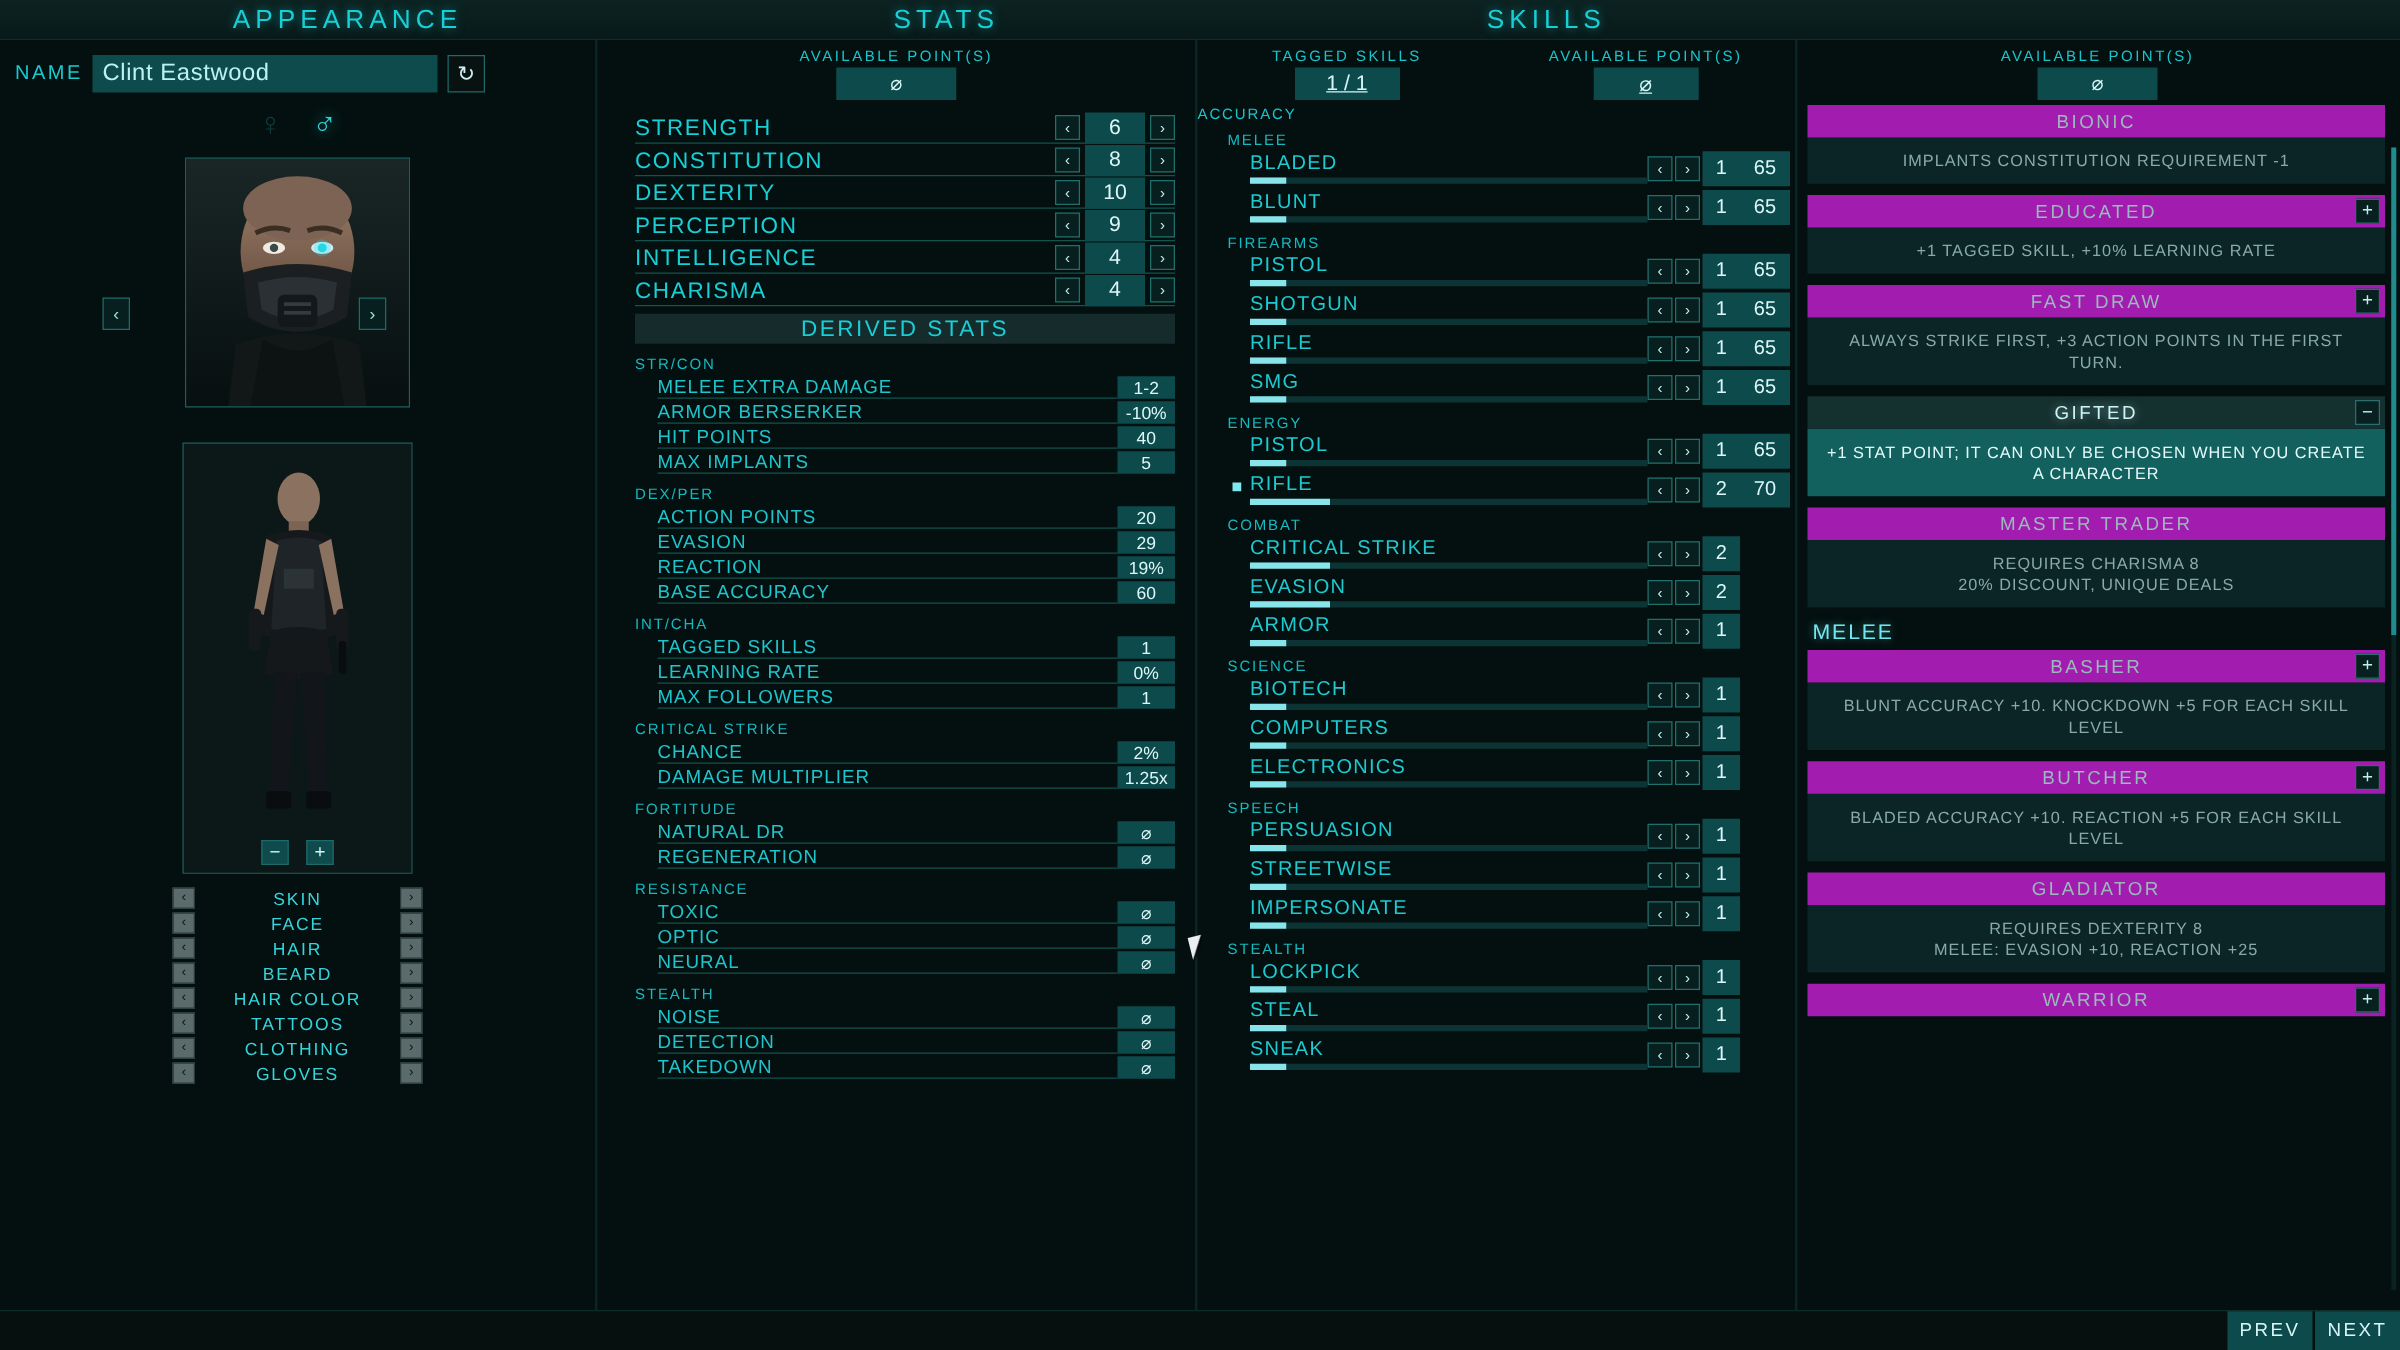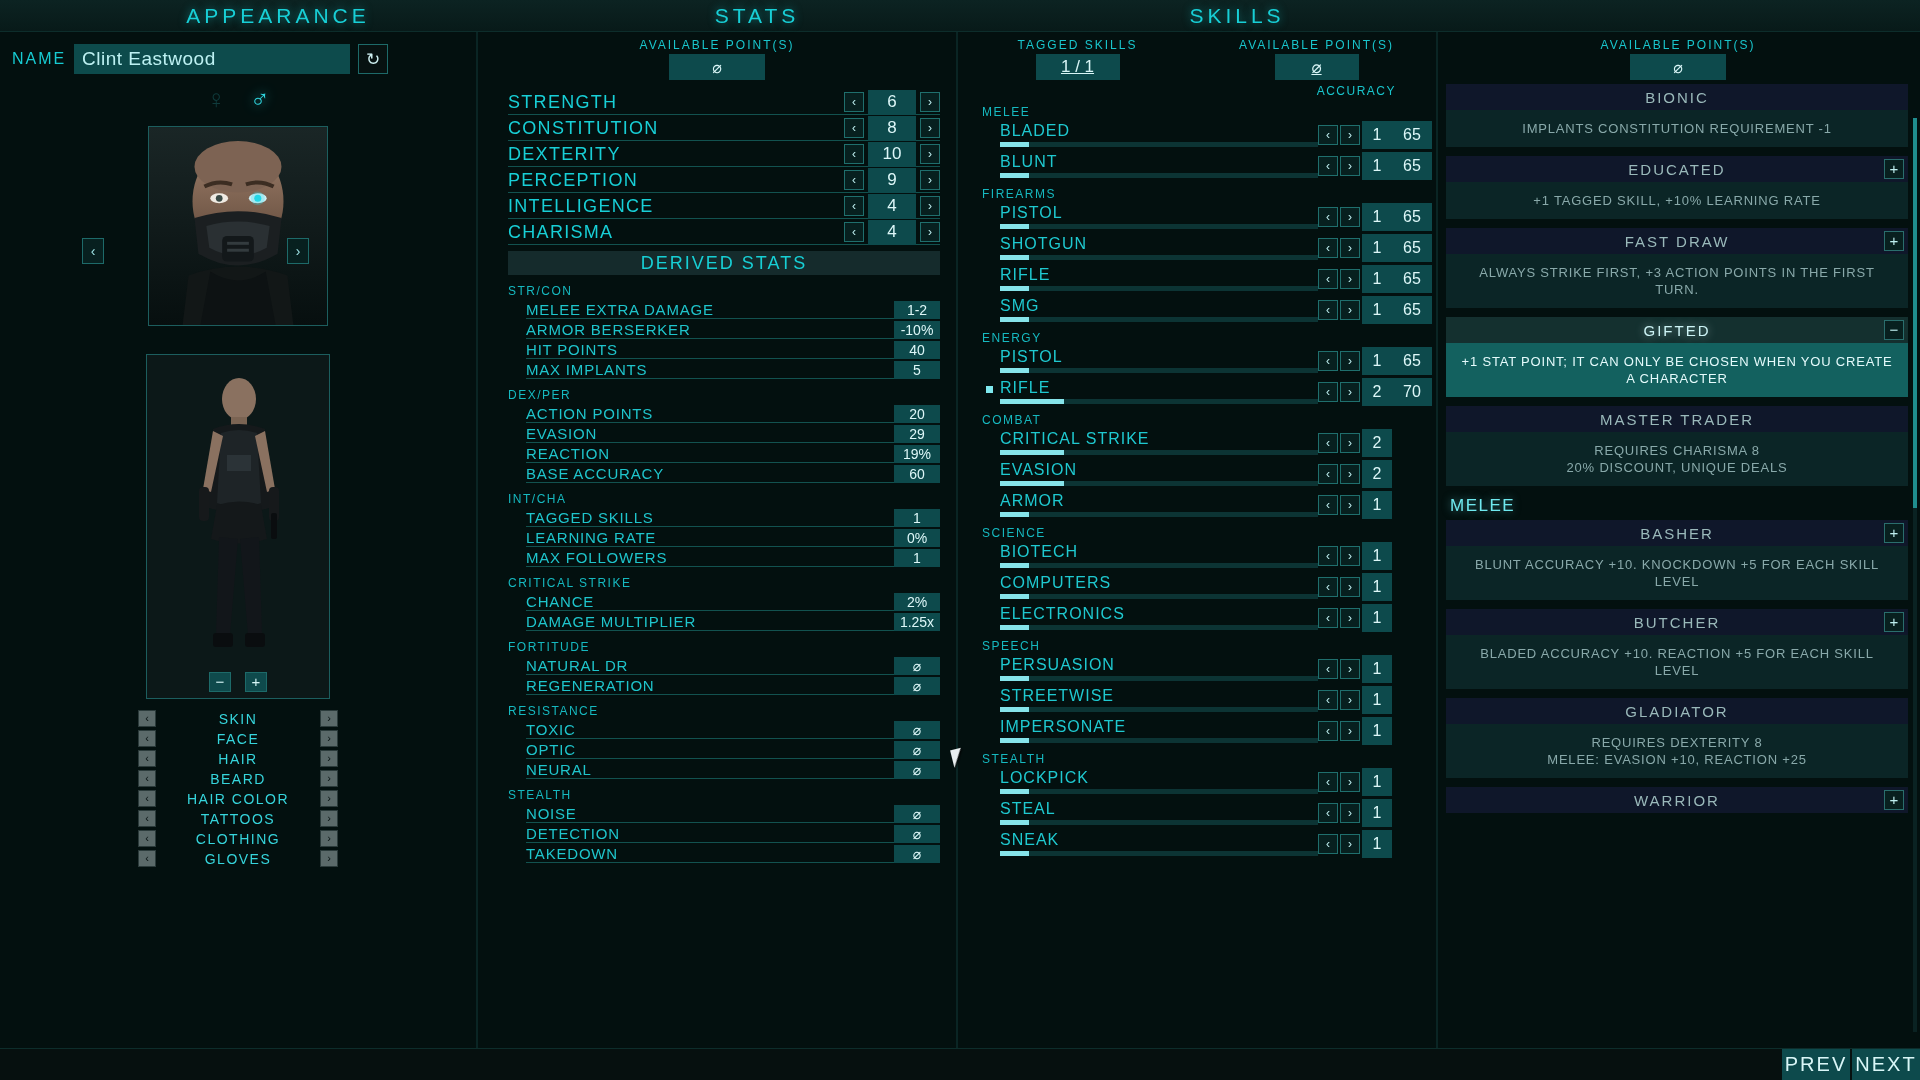--- a/index.html
+++ b/index.html
@@ -181,21 +181,21 @@
   
   .skills-head { display: flex; padding-top: 6px; }
   .sh-col { flex: 1; text-align: center; }
   .sh-title { color: #19c5cc; font-size: 12px; letter-spacing: 2px; }
   .sh-box {
     margin: 2px auto 0; width: 84px; height: 26px;
     background: #0d4a4c; color: #d9f6f7; font-size: 17px;
     display: flex; align-items: center; justify-content: center; text-decoration: underline;
   }
   .acc-label {
-    text-align: right; color: #19c5cc; font-size: 12px; letter-spacing: 1.5px;
+    text-align: left; color: #19c5cc; font-size: 12px; letter-spacing: 1.5px;
     padding-right: 40px; margin-top: 4px;
   }
   .skill-grp { color: #16b9c0; font-size: 12px; letter-spacing: 1.5px; margin: 7px 0 2px 24px; }
   .skill-row { display: flex; align-items: center; margin: 0 4px 3px 24px; height: 28px; }
   .sk-left { flex: 1; position: relative; padding-left: 18px; }
   .sk-bullet {
     position: absolute; left: 4px; top: 6px;
     width: 7px; height: 7px; background: #7fe8ee;
   }
   .sk-name { color: #1fc9d0; font-size: 16px; letter-spacing: 1px; display: block; line-height: 16px; }
@@ -218,21 +218,21 @@
     margin-top: 4px; height: 948px; overflow: hidden;
     padding: 0 10px 0 8px;
   }
   .feat-cat {
     color: #6fe9ef; font-size: 17px; letter-spacing: 1.5px;
     margin: 10px 0 4px 4px;
     text-shadow: 0 0 8px rgba(111,233,239,.5);
   }
   .feat-block { margin-bottom: 9px; }
   .feat-header {
-    position: relative; height: 26px; background: #0f172a;
+    position: relative; height: 26px; background: #a21caf;
     display: flex; align-items: center; justify-content: center;
   }
   .feat-header.sel { background: #14302f; }
   .feat-title {
     color: #9ab9ba; font-size: 15px; letter-spacing: 2px;
   }
   .feat-header.sel .feat-title { color: #cdf4f6; text-shadow: 0 0 8px rgba(205,244,246,.6); }
   .feat-pm {
     position: absolute; right: 4px; top: 3px;
     width: 20px; height: 20px; border: 1px solid #2a6e6d; background: #08201f;
@@ -256,21 +256,21 @@
   
   .bottom-bar {
     position: absolute; left: 0; bottom: 0;
     width: 1920px; height: 32px;
     background: #06100f;
     border-top: 1px solid #0d2d2b;
     display: flex; justify-content: flex-end; align-items: stretch;
   }
   .nav-btn {
     width: 68px; background: #0d4a4c; color: #d9f6f7;
-    font-size: 20px; letter-spacing: 2px;
+    font-size: 15px; letter-spacing: 2px;
     display: flex; align-items: center; justify-content: center;
     margin-left: 2px; cursor: pointer;
   }
 
   .cursor {
     position: absolute; left: 952px; top: 748px;
     width: 0; height: 0; pointer-events: none;
     border-left: 11px solid #e9eef0;
     border-right: 7px solid transparent;
     border-bottom: 18px solid transparent;

